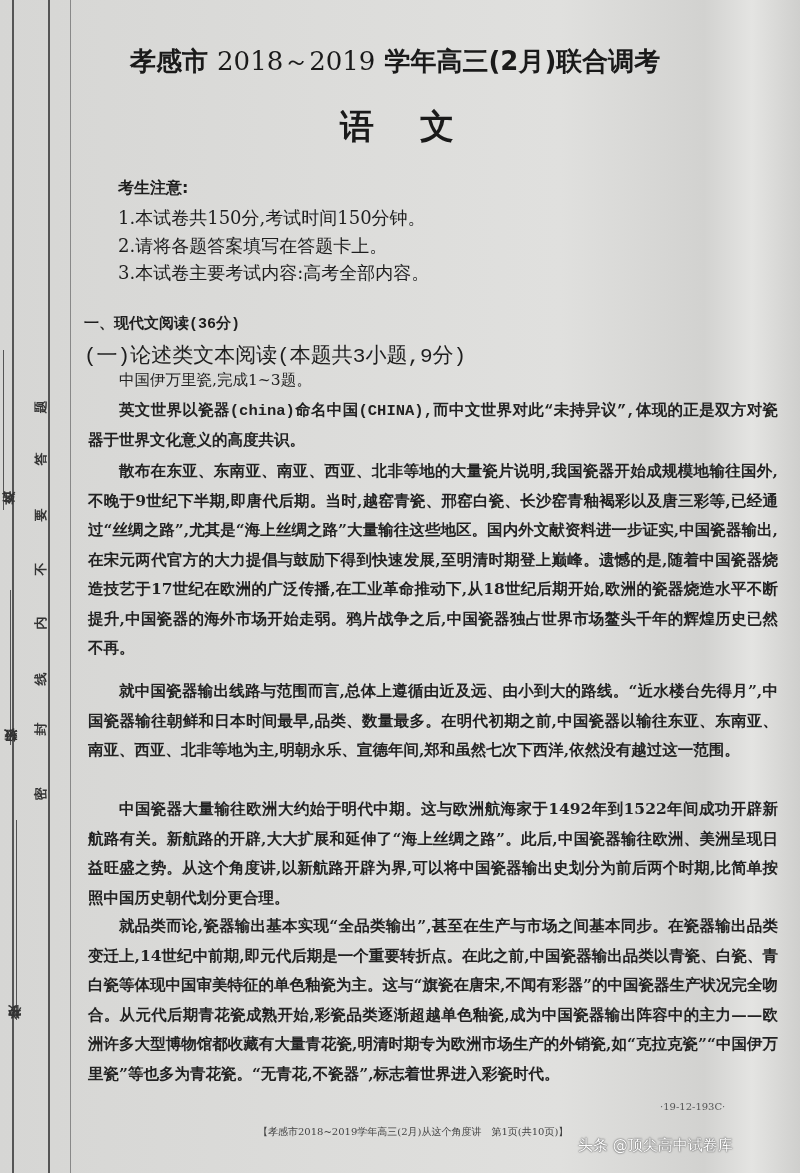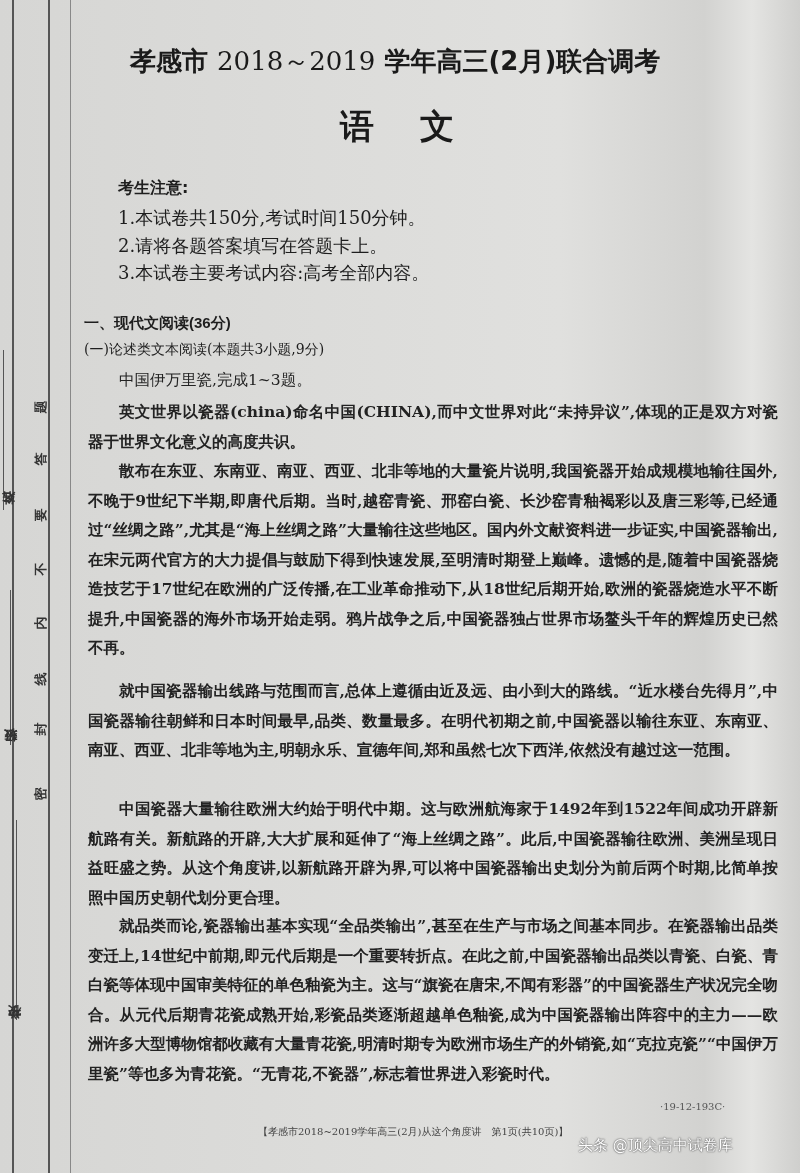--- a/index.html
+++ b/index.html
@@ -34,23 +34,23 @@
     .subject {
       position: absolute; left: 300px; top: 104px; width: 240px; text-align: center;
       font-family: "DejaVu Sans", sans-serif; font-weight: bold; font-size: 34px; letter-spacing: 46px; color: #1a1a1a;
     }
     .notice-head {
       position: absolute; left: 118px; top: 178px;
       font-family: "DejaVu Sans", sans-serif; font-weight: bold; font-size: 16px;
     }
     .notice-item { position: absolute; left: 118px; font-size: 18px; }
     .section-head {
-      position: absolute; left: 84px; top: 314px; font-family: Liberation Sans, sans-serif; font-weight: bold; font-size: 15px;
+      position: absolute; left: 84px; top: 314px; font-family: Liberation Mono, monospace; font-weight: bold; font-size: 15px;
     }
-    .sub-head { position: absolute; left: 84px; top: 341px; font-size: 14px; }
+    .sub-head { position: absolute; left: 84px; top: 341px; font-size: 21px; font-family: Liberation Mono, monospace; }
     .para {
       position: absolute; left: 88px; width: 690px;
       font-size: 15.5px; line-height: 29.5px; font-weight: bold; color: #222;
       text-align: justify; text-indent: 31px;
     }
     .footer {
       position: absolute; left: 258px; top: 1125px; font-size: 10px; color: #444;
     }
     .footer-code { position: absolute; left: 660px; top: 1101px; font-size: 10px; color: #555; }
     .watermark {
@@ -92,21 +92,21 @@
 
   <div class="notice-head">考生注意:</div>
   <div class="notice-item" style="top:206px;">1.本试卷共150分,考试时间150分钟。</div>
   <div class="notice-item" style="top:234px;">2.请将各题答案填写在答题卡上。</div>
   <div class="notice-item" style="top:261px;">3.本试卷主要考试内容:高考全部内容。</div>
 
   <div class="section-head">一、现代文阅读(36分)</div>
   <div class="sub-head">(一)论述类文本阅读(本题共3小题,9分)</div>
   <div class="para" style="top:366px;font-weight:normal;">中国伊万里瓷,完成1~3题。</div>
 
-  <div class="para" style="top:397px;">英文世界以瓷器(china)命名中国(CHINA),而中文世界对此“未持异议”,体现的正是双方对瓷器于世界文化意义的高度共识。</div>
+  <div class="para" style="top:397px;font-family:Liberation Mono, monospace;">英文世界以瓷器(china)命名中国(CHINA),而中文世界对此“未持异议”,体现的正是双方对瓷器于世界文化意义的高度共识。</div>
   <div class="para" style="top:456px;">散布在东亚、东南亚、南亚、西亚、北非等地的大量瓷片说明,我国瓷器开始成规模地输往国外,不晚于9世纪下半期,即唐代后期。当时,越窑青瓷、邢窑白瓷、长沙窑青釉褐彩以及唐三彩等,已经通过“丝绸之路”,尤其是“海上丝绸之路”大量输往这些地区。国内外文献资料进一步证实,中国瓷器输出,在宋元两代官方的大力提倡与鼓励下得到快速发展,至明清时期登上巅峰。遗憾的是,随着中国瓷器烧造技艺于17世纪在欧洲的广泛传播,在工业革命推动下,从18世纪后期开始,欧洲的瓷器烧造水平不断提升,中国瓷器的海外市场开始走弱。鸦片战争之后,中国瓷器独占世界市场鳌头千年的辉煌历史已然不再。</div>
   <div class="para" style="top:676px;">就中国瓷器输出线路与范围而言,总体上遵循由近及远、由小到大的路线。“近水楼台先得月”,中国瓷器输往朝鲜和日本时间最早,品类、数量最多。在明代初期之前,中国瓷器以输往东亚、东南亚、南亚、西亚、北非等地为主,明朝永乐、宣德年间,郑和虽然七次下西洋,依然没有越过这一范围。</div>
   <div class="para" style="top:794px;">中国瓷器大量输往欧洲大约始于明代中期。这与欧洲航海家于1492年到1522年间成功开辟新航路有关。新航路的开辟,大大扩展和延伸了“海上丝绸之路”。此后,中国瓷器输往欧洲、美洲呈现日益旺盛之势。从这个角度讲,以新航路开辟为界,可以将中国瓷器输出史划分为前后两个时期,比简单按照中国历史朝代划分更合理。</div>
   <div class="para" style="top:911px;">就品类而论,瓷器输出基本实现“全品类输出”,甚至在生产与市场之间基本同步。在瓷器输出品类变迁上,14世纪中前期,即元代后期是一个重要转折点。在此之前,中国瓷器输出品类以青瓷、白瓷、青白瓷等体现中国审美特征的单色釉瓷为主。这与“旗瓷在唐宋,不闻有彩器”的中国瓷器生产状况完全吻合。从元代后期青花瓷成熟开始,彩瓷品类逐渐超越单色釉瓷,成为中国瓷器输出阵容中的主力——欧洲许多大型博物馆都收藏有大量青花瓷,明清时期专为欧洲市场生产的外销瓷,如“克拉克瓷”“中国伊万里瓷”等也多为青花瓷。“无青花,不瓷器”,标志着世界进入彩瓷时代。</div>
 
   <div class="footer">【孝感市2018~2019学年高三(2月)从这个角度讲　第1页(共10页)】</div>
   <div class="footer-code">·19-12-193C·</div>
   <div class="watermark">头条 @顶尖高中试卷库</div>
 </div>
 

